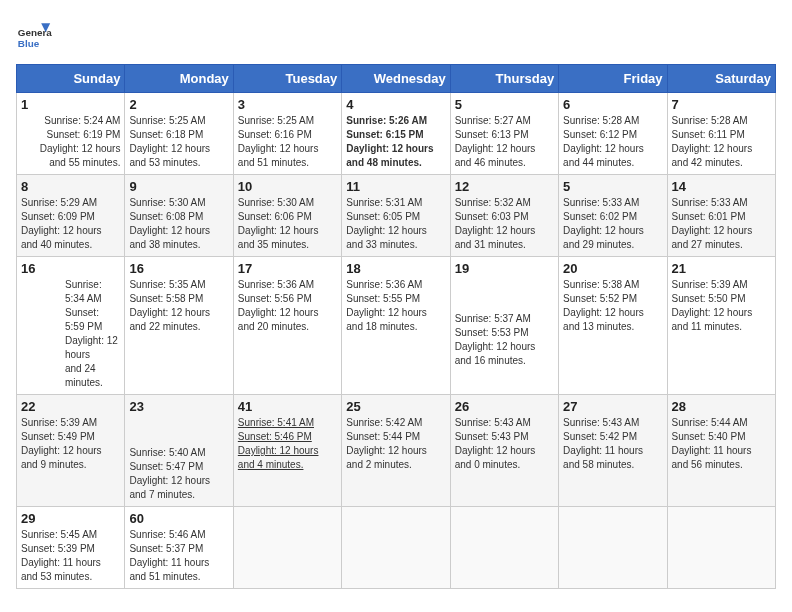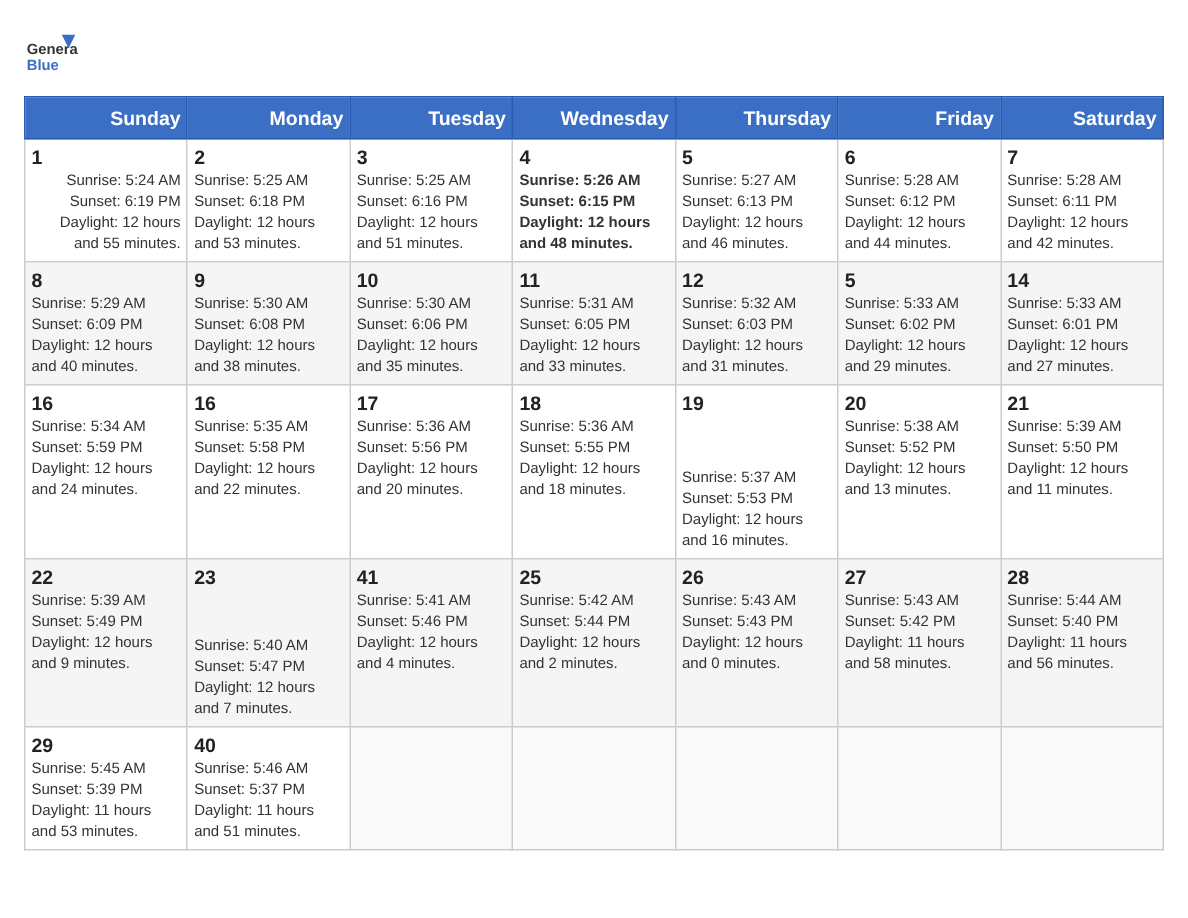--- a/index.html
+++ b/index.html
@@ -205,21 +205,21 @@
           <div class="day-number">14</div>
           <div class="day-info" style="white-space: pre-line;">Sunrise: 5:33 AM
 Sunset: 6:01 PM
 Daylight: 12 hours
 and 27 minutes.</div>
         </td>
       </tr>
       <tr>
         <td>
           <div class="day-number">16</div>
-          <div class="day-info" style="white-space: pre-line;">Sunrise: 5:34 AM
+          <div class="day-info" style="white-space: pre-line; margin-left: 44px;">Sunrise: 5:34 AM
 Sunset: 5:59 PM
 Daylight: 12 hours
 and 24 minutes.</div>
         </td>
         <td>
           <div class="day-number">16</div>
           <div class="day-info" style="white-space: pre-line;">Sunrise: 5:35 AM
 Sunset: 5:58 PM
 Daylight: 12 hours
 and 22 minutes.</div>
@@ -270,21 +270,21 @@
         </td>
         <td>
           <div class="day-number">23</div>
           <div class="day-info" style="white-space: pre-line; margin-top: 32px;">Sunrise: 5:40 AM
 Sunset: 5:47 PM
 Daylight: 12 hours
 and 7 minutes.</div>
         </td>
         <td>
           <div class="day-number">41</div>
-          <div class="day-info" style="white-space: pre-line;">Sunrise: 5:41 AM
+          <div class="day-info" style="white-space: pre-line; text-decoration: underline;">Sunrise: 5:41 AM
 Sunset: 5:46 PM
 Daylight: 12 hours
 and 4 minutes.</div>
         </td>
         <td>
           <div class="day-number">25</div>
           <div class="day-info" style="white-space: pre-line;">Sunrise: 5:42 AM
 Sunset: 5:44 PM
 Daylight: 12 hours
 and 2 minutes.</div>
@@ -313,21 +313,21 @@
       </tr>
       <tr>
         <td>
           <div class="day-number">29</div>
           <div class="day-info" style="white-space: pre-line;">Sunrise: 5:45 AM
 Sunset: 5:39 PM
 Daylight: 11 hours
 and 53 minutes.</div>
         </td>
         <td>
-          <div class="day-number">40</div>
+          <div class="day-number">60</div>
           <div class="day-info" style="white-space: pre-line;">Sunrise: 5:46 AM
 Sunset: 5:37 PM
 Daylight: 11 hours
 and 51 minutes.</div>
         </td>
         <td class="empty-cell"></td>
         <td class="empty-cell"></td>
         <td class="empty-cell"></td>
         <td class="empty-cell"></td>
         <td class="empty-cell"></td>

